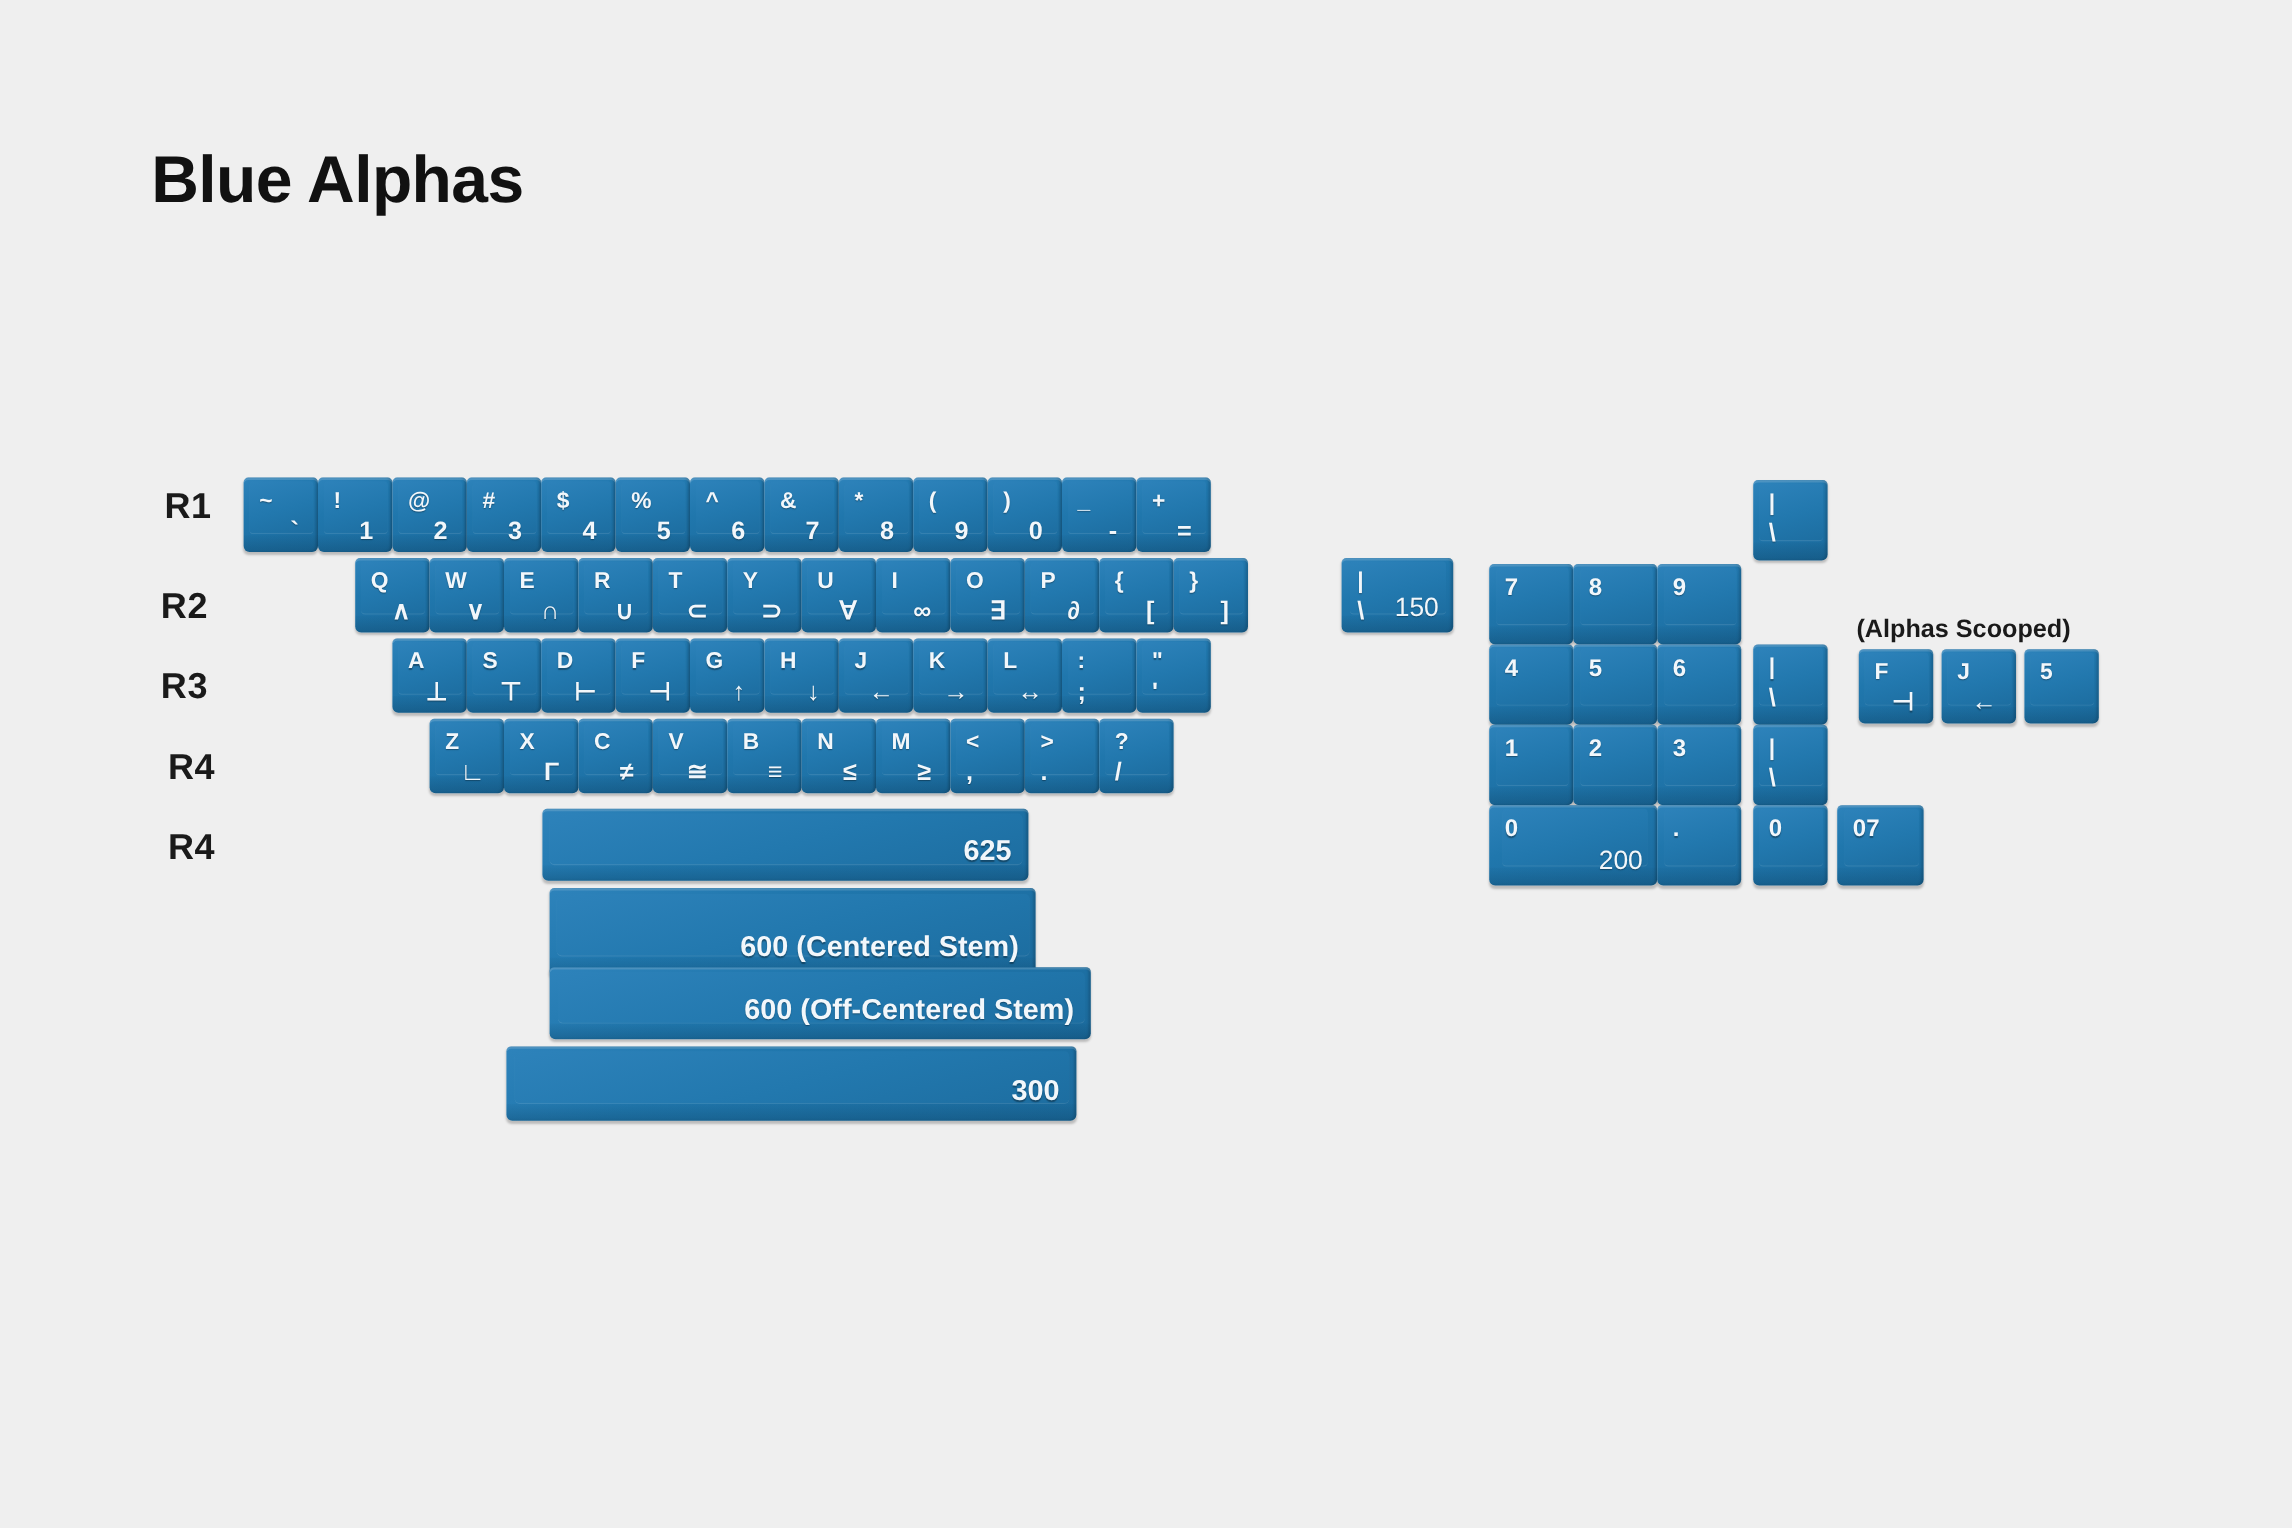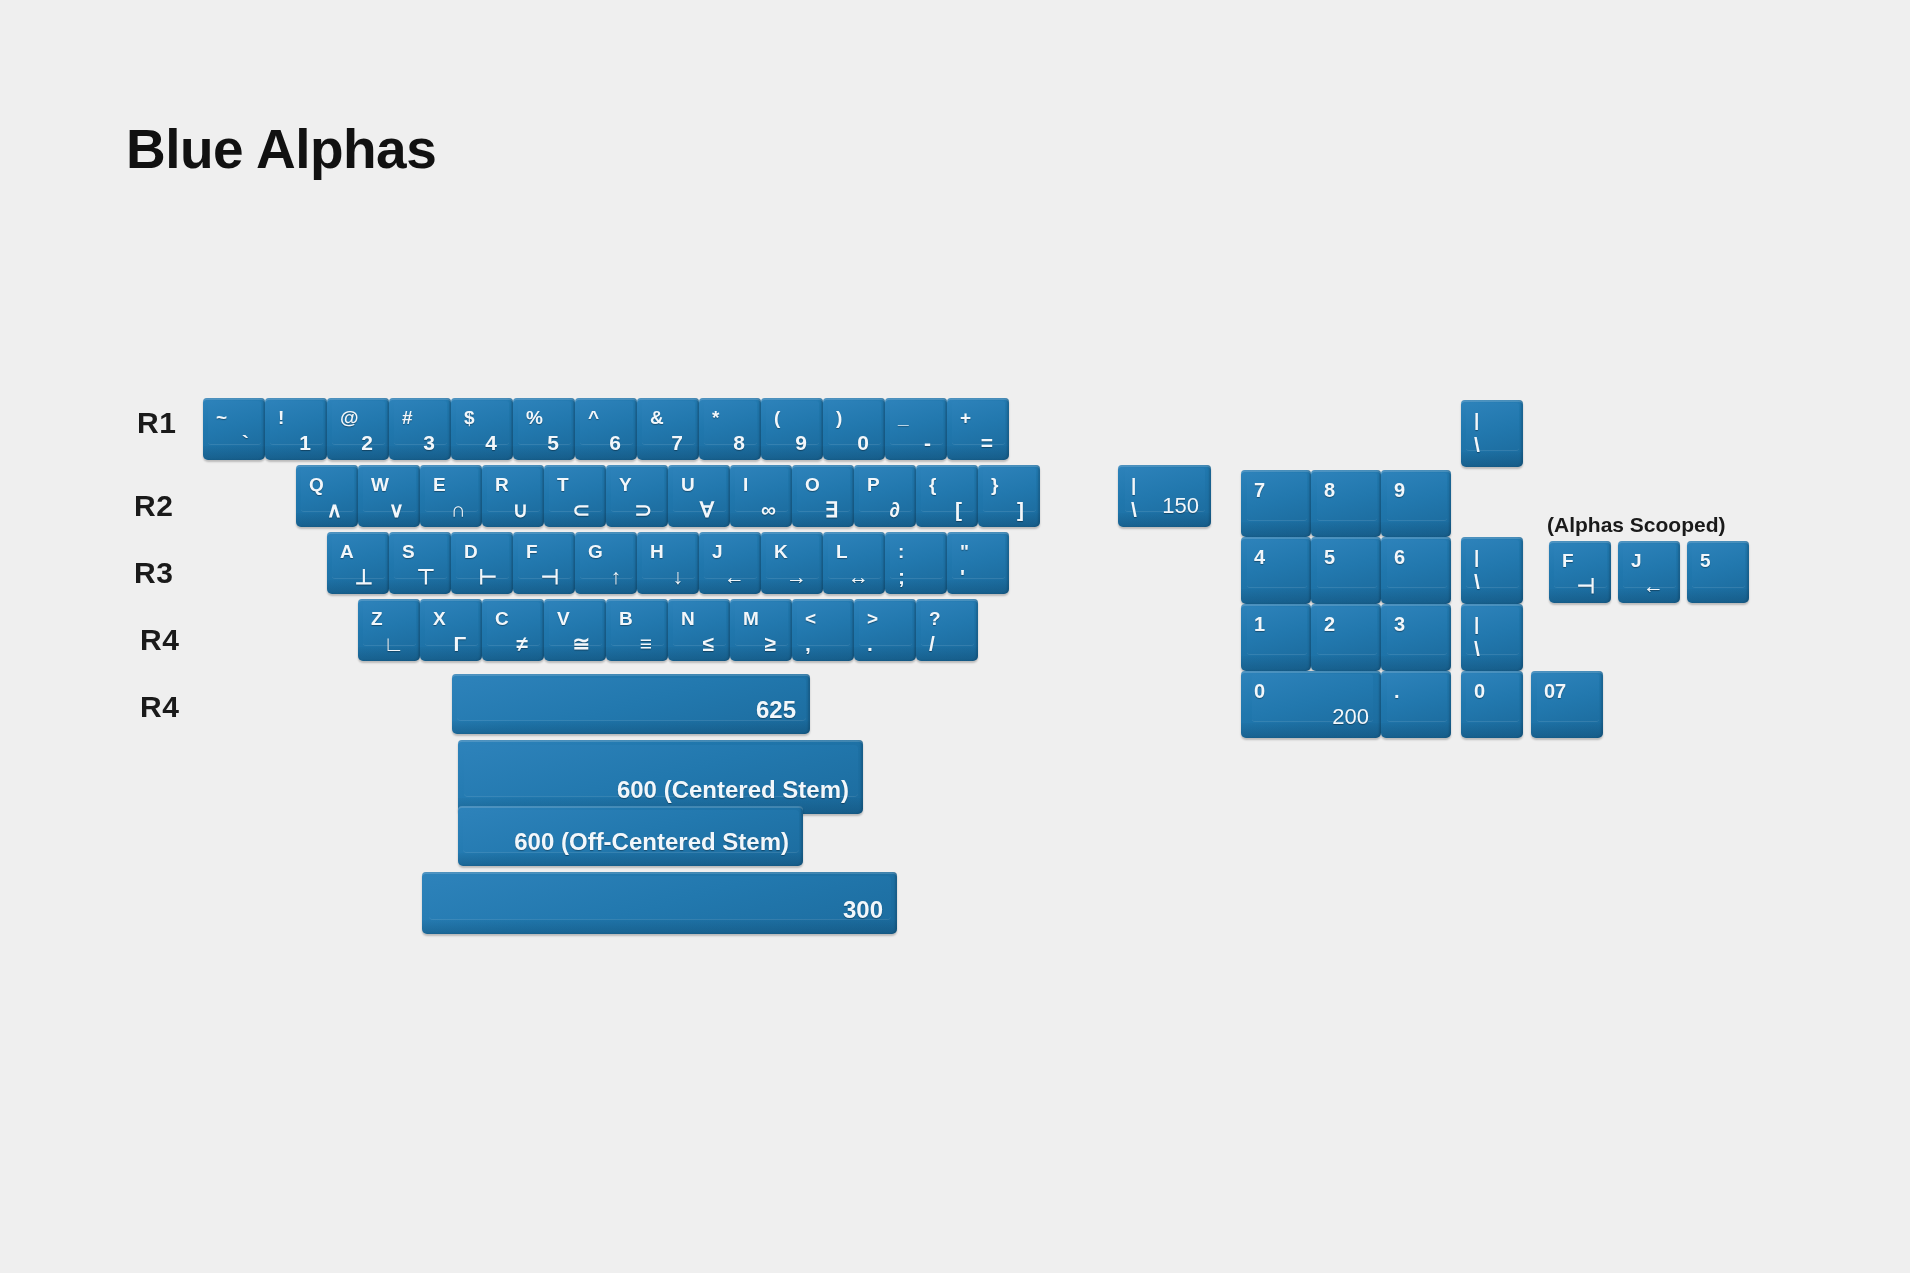--- a/index.html
+++ b/index.html
@@ -302,27 +302,27 @@
   </div>
   <div class="key" style="left:854px; top:599px; width:62px; height:62px;">
     <span class="legend top">&gt;</span>
     <span class="legend bot" style="right:auto; left:13px; top:34px;">.</span>
   </div>
   <div class="key" style="left:916px; top:599px; width:62px; height:62px;">
     <span class="legend top">?</span>
     <span class="legend bot" style="right:auto; left:13px; top:34px;">/</span>
   </div>
 
-  <div class="key wide" style="left:452px; top:674px; width:358px; height:60px;">
+  <div class="key wide" style="left:452px; top:674px; width:405px; height:60px;">
     <span class="legend sizebig">625</span>
   </div>
   <div class="key wide" style="left:458px; top:740px; width:405px; height:74px;">
     <span class="legend sizebig">600 (Centered Stem)</span>
   </div>
-  <div class="key wide" style="left:458px; top:806px; width:345px; height:60px;">
+  <div class="key wide" style="left:458px; top:806px; width:451px; height:60px;">
     <span class="legend sizebig">600 (Off-Centered Stem)</span>
   </div>
   <div class="key wide" style="left:422px; top:872px; width:475px; height:62px;">
     <span class="legend sizebig">300</span>
   </div>
 
   <div class="key" style="left:1241px; top:470px; width:70px; height:67px;">
     <span class="legend solo">7</span>
   </div>
   <div class="key" style="left:1311px; top:470px; width:70px; height:67px;">

